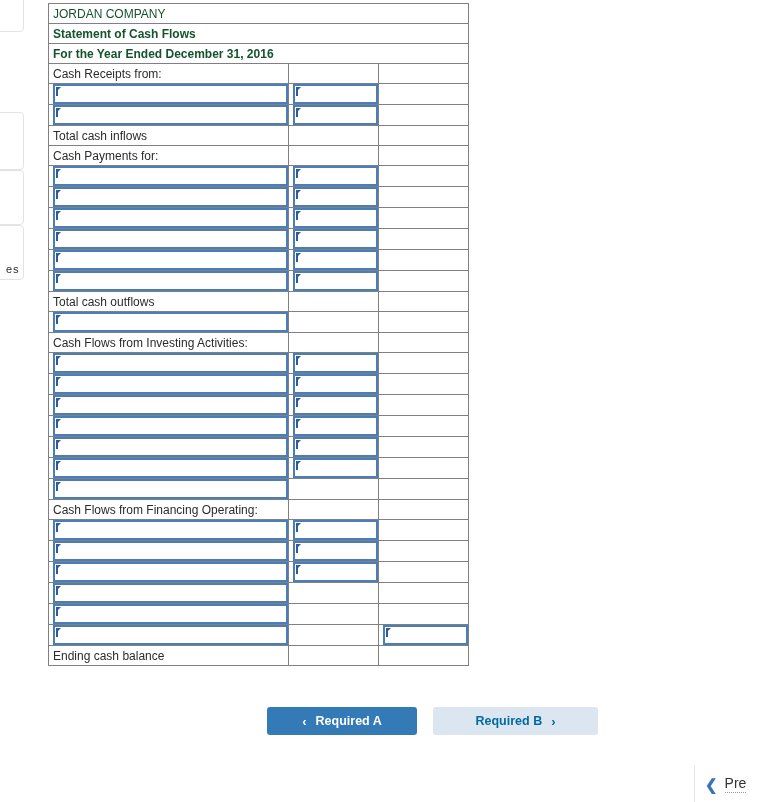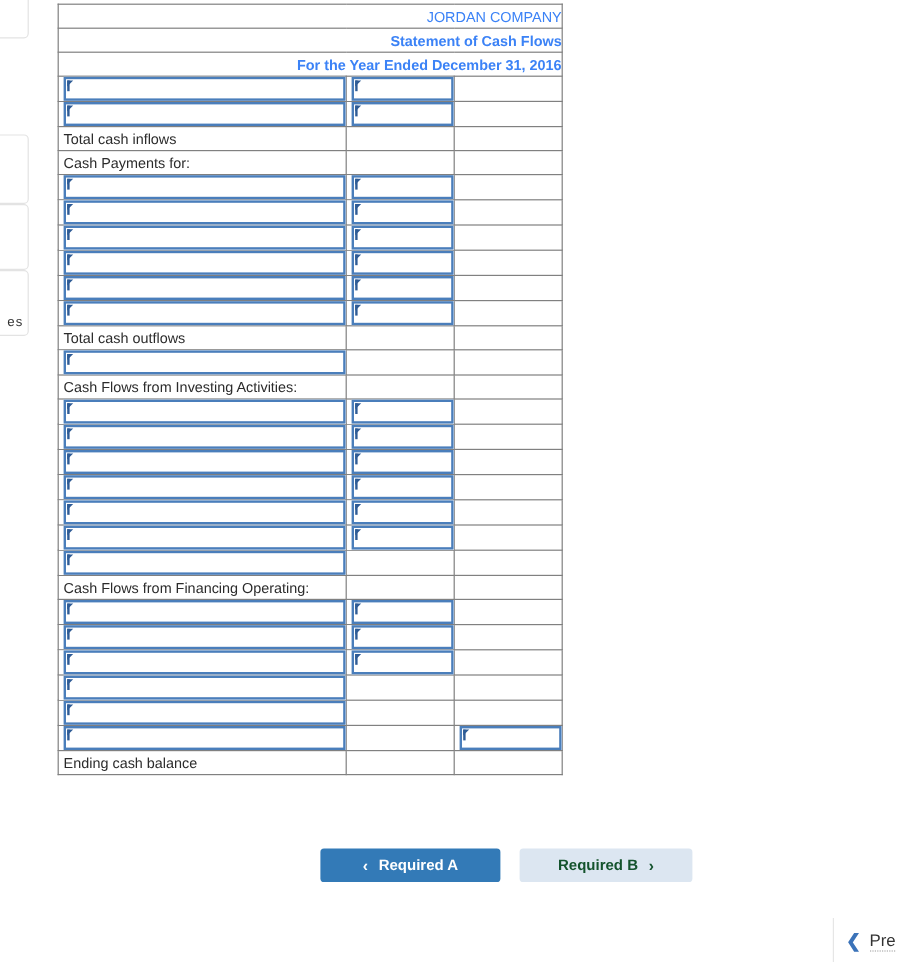--- a/index.html
+++ b/index.html
@@ -53,22 +53,22 @@
     line-height:14px;
     box-sizing:border-box;
     background:#ffffff;
   }
   col.c1{width:240px;}
   col.c2{width:90px;}
   col.c3{width:90px;}
 
   .hdr td{
     background:#6fa8dc;
-    text-align:right;
-    color:#3b82f6;
+    text-align:left;
+    color:#14532d;
     height:21px;
     padding:0;
   }
   .hdr td.t1{font-weight:400;}
   .hdr td.t2, .hdr td.t3{font-weight:bold;margin-left:32px;}
 
   td.lbl{white-space:nowrap;}
 
   
   td.inputcell{padding:0;position:relative;}
@@ -133,23 +133,23 @@
     padding:0 16px;
     font-family:"Liberation Sans", sans-serif;
   }
   .nav-btn.primary{
     width:150px;
     background:#337ab7;
     color:#ffffff;
     cursor:pointer;
   }
   .nav-btn.disabled{
-    width:144px;
+    width:165px;
     background:#dce6f1;
-    color:#14532d;
+    color:#0369a1;
     cursor:default;
   }
   .chev{font-size:13px;font-weight:bold;line-height:1;}
 
   
   .prev-strip{
     position:absolute;
     left:694px;
     top:765px;
     width:63px;
@@ -201,20 +201,25 @@
       </tr>
       <tr class="hdr">
         <td class="t2" colspan="3">Statement of Cash Flows</td>
       </tr>
       <tr class="hdr">
         <td class="t3" colspan="3">For the Year Ended December 31, 2016</td>
       </tr>
     </tbody>
     <tbody id="statement-body">
         <tr>
+          <td class="lbl">Cash Receipts from:</td>
+          <td></td>
+          <td></td>
+        </tr>
+        <tr>
           <td class="inputcell">
             <div class="xl-input" contenteditable="true" style=""></div>
           </td>
           <td class="inputcell">
             <div class="xl-input" contenteditable="true" style=""></div>
           </td>
           <td></td>
         </tr>
         <tr>
           <td class="inputcell">

